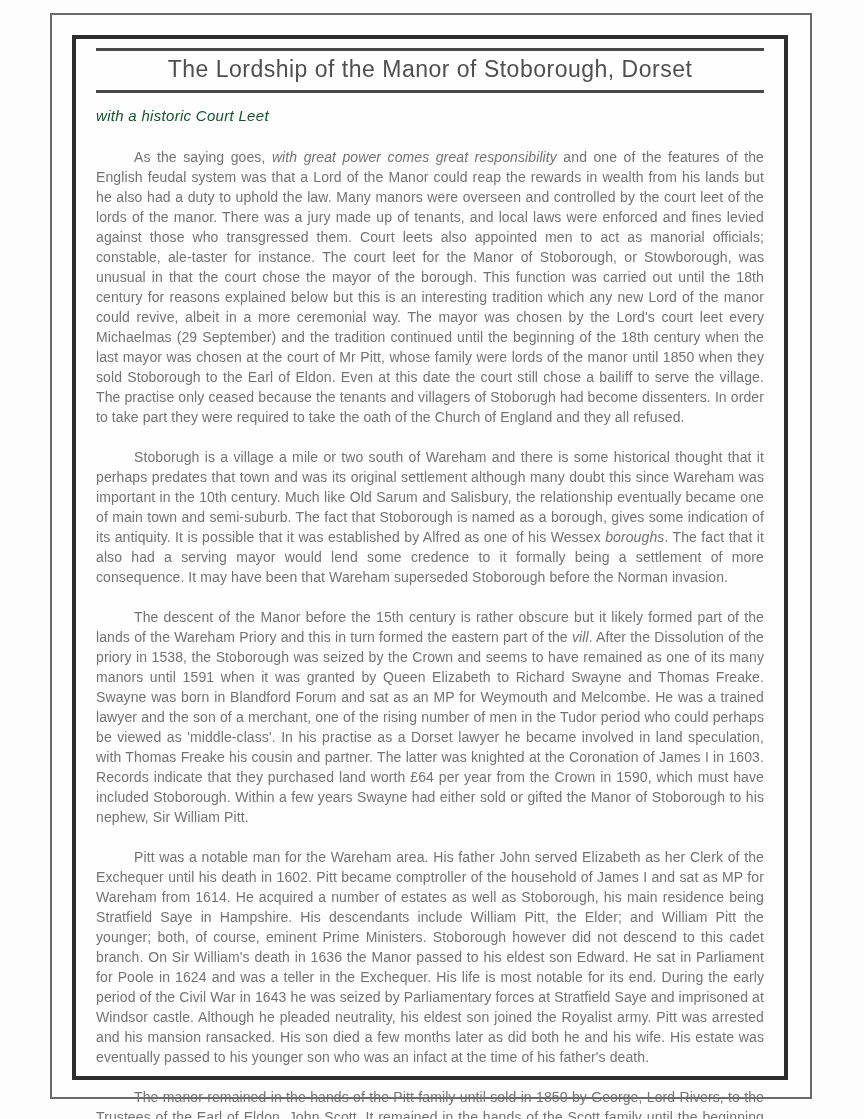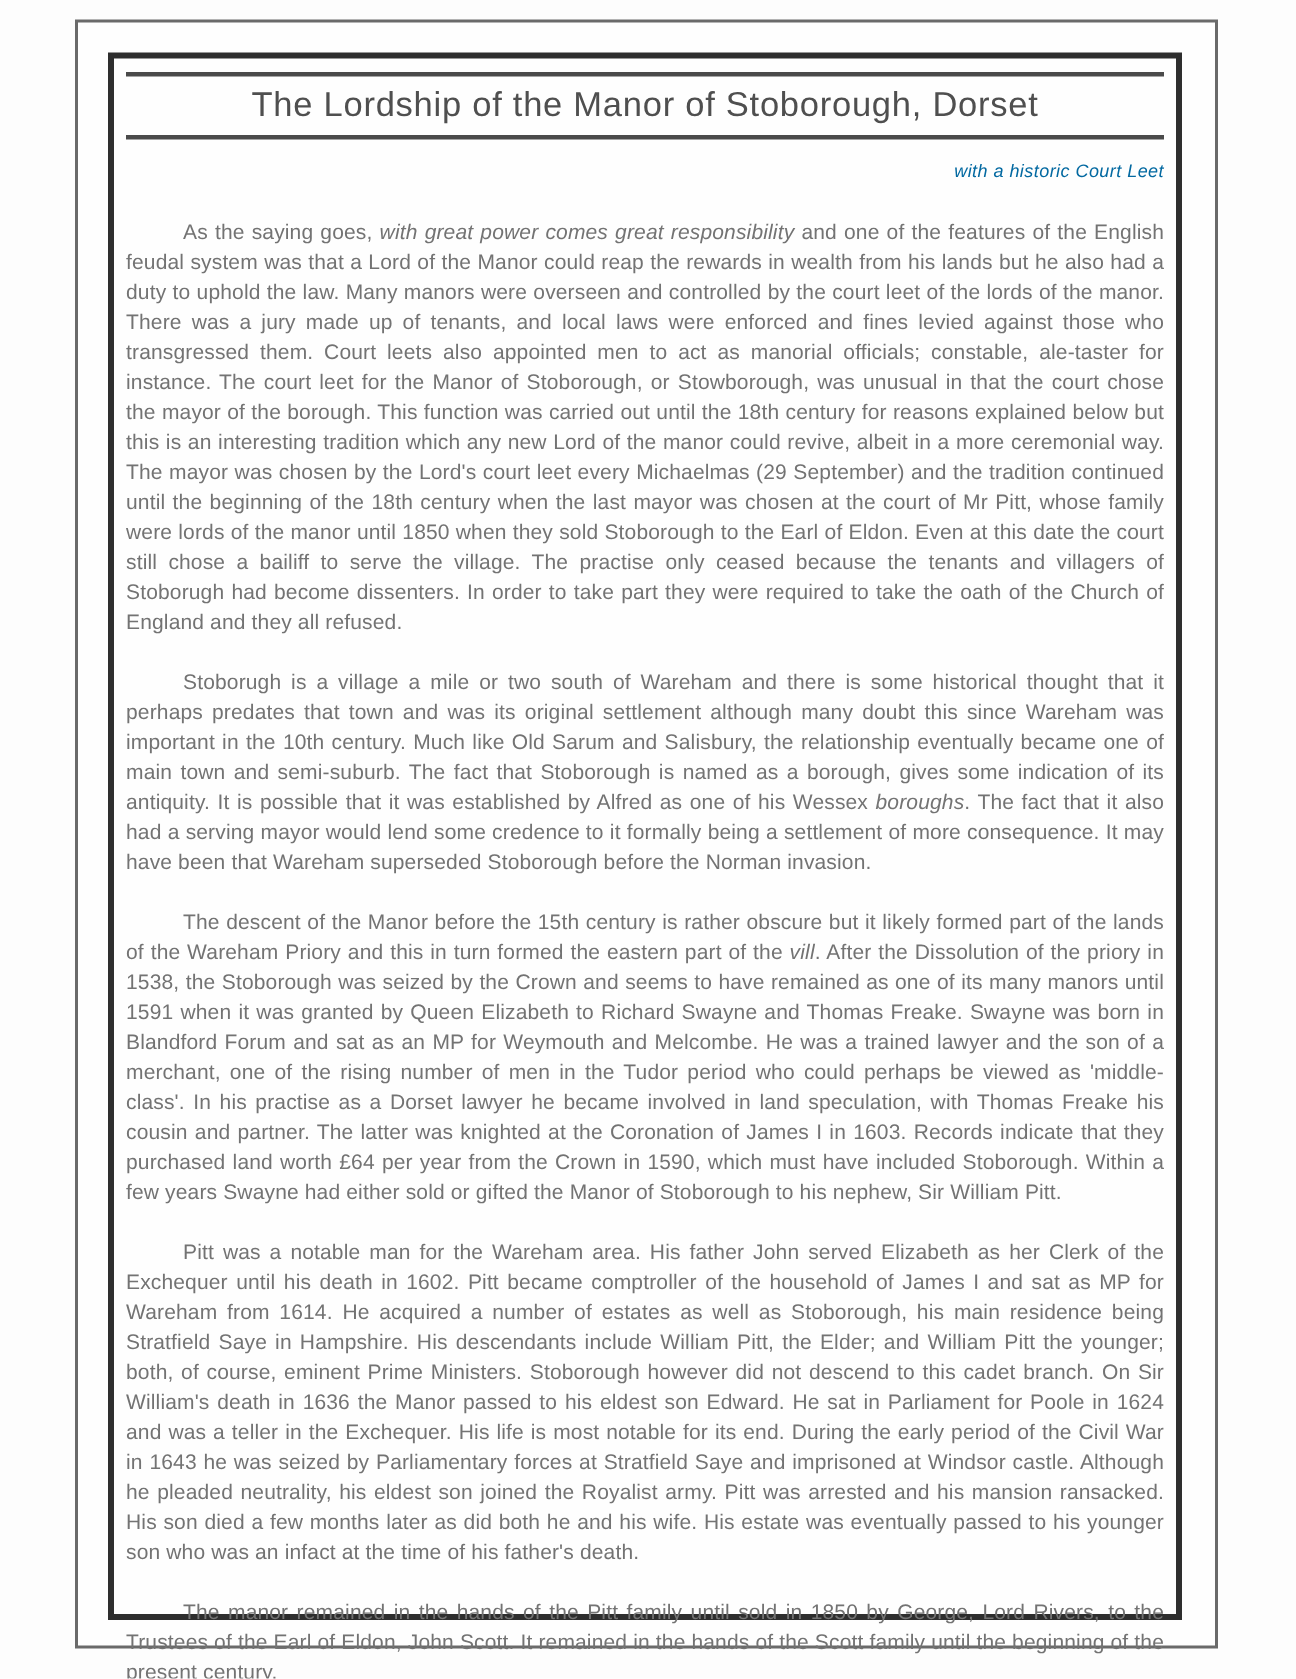--- a/index.html
+++ b/index.html
@@ -27,46 +27,46 @@
     background: #fefefe;
   }
   .inner-border {
     position: absolute;
     left: 20px;
     top: 20px;
     right: 22px;
     bottom: 17px;
     border: 4px solid #2e2e2e;
     box-sizing: border-box;
-    padding: 0 8px;
+    padding: 0 20px;
     background: #fefefe;
   }
   .title-rule {
     height: 3px;
     background: #4a4a4a;
     border: none;
     margin: 0;
   }
   .title-rule.top { margin-top: 9px; }
   .page-title {
     margin: 0;
     padding: 5px 0 7px 0;
     text-align: center;
     font-size: 23px;
     font-weight: normal;
     letter-spacing: 0.5px;
     color: #4f4f4f;
   }
   .page-subtitle {
     margin-top: 14px;
-    text-align: right;
+    text-align: left;
     font-style: italic;
-    font-size: 12px;
+    font-size: 15px;
     letter-spacing: 0.3px;
-    color: #0369a1;
+    color: #14532d;
   }
   .article {
     margin-top: 23px;
   }
   .para {
     margin: 0 0 20px 0;
     text-indent: 38px;
     text-align: justify;
     font-size: 14px;
     line-height: 20px;

